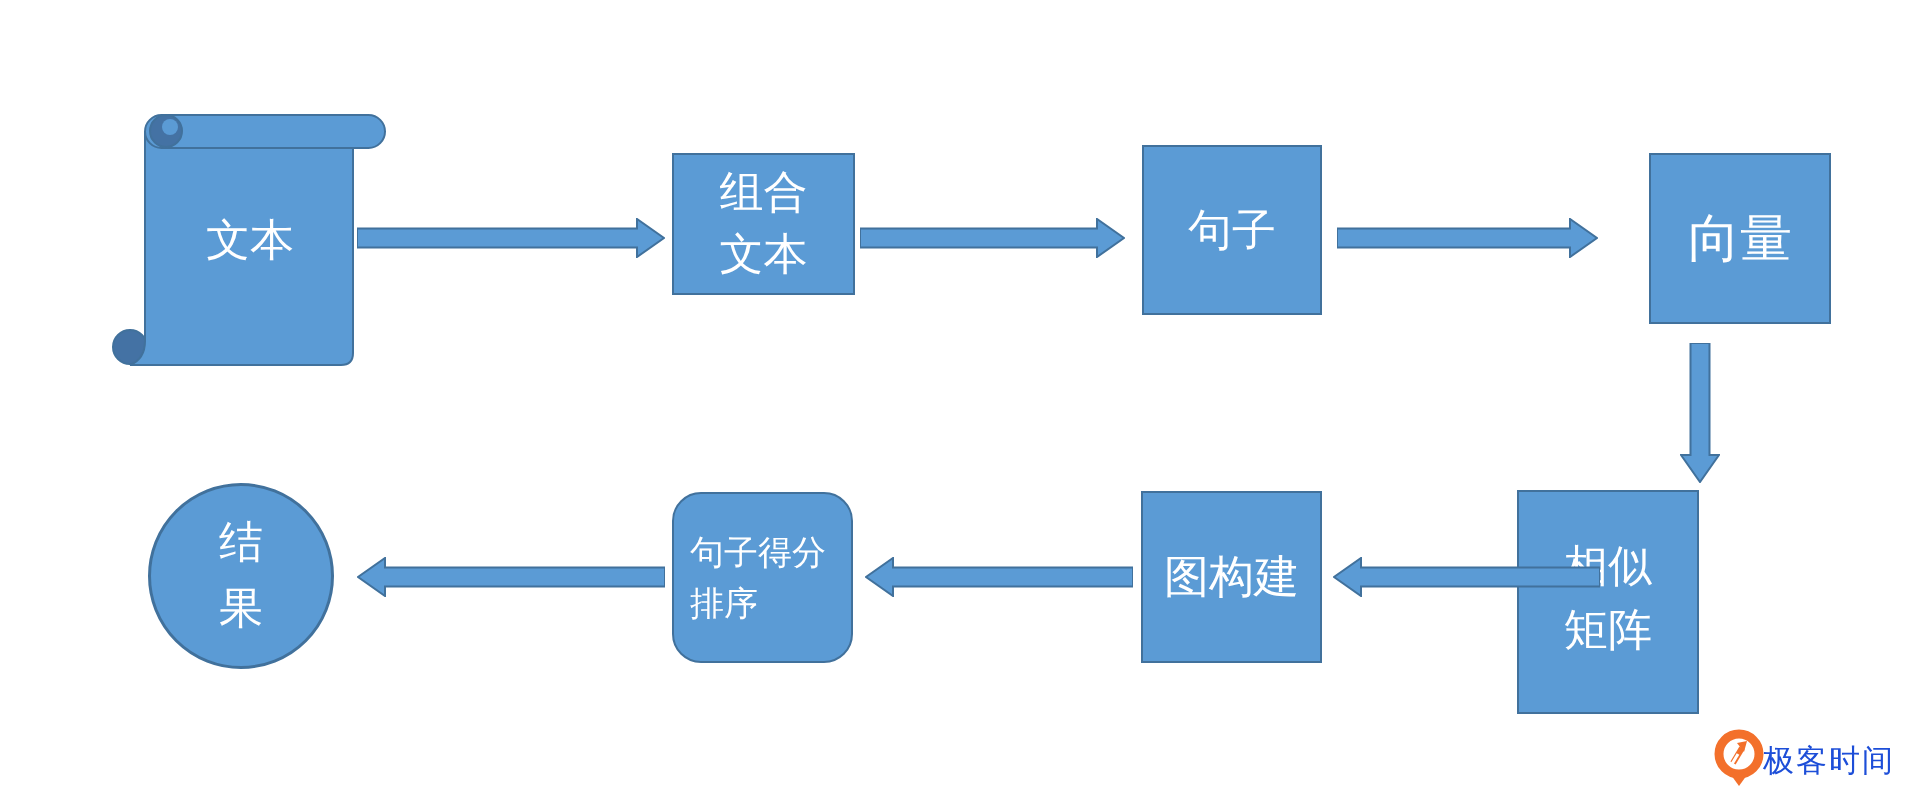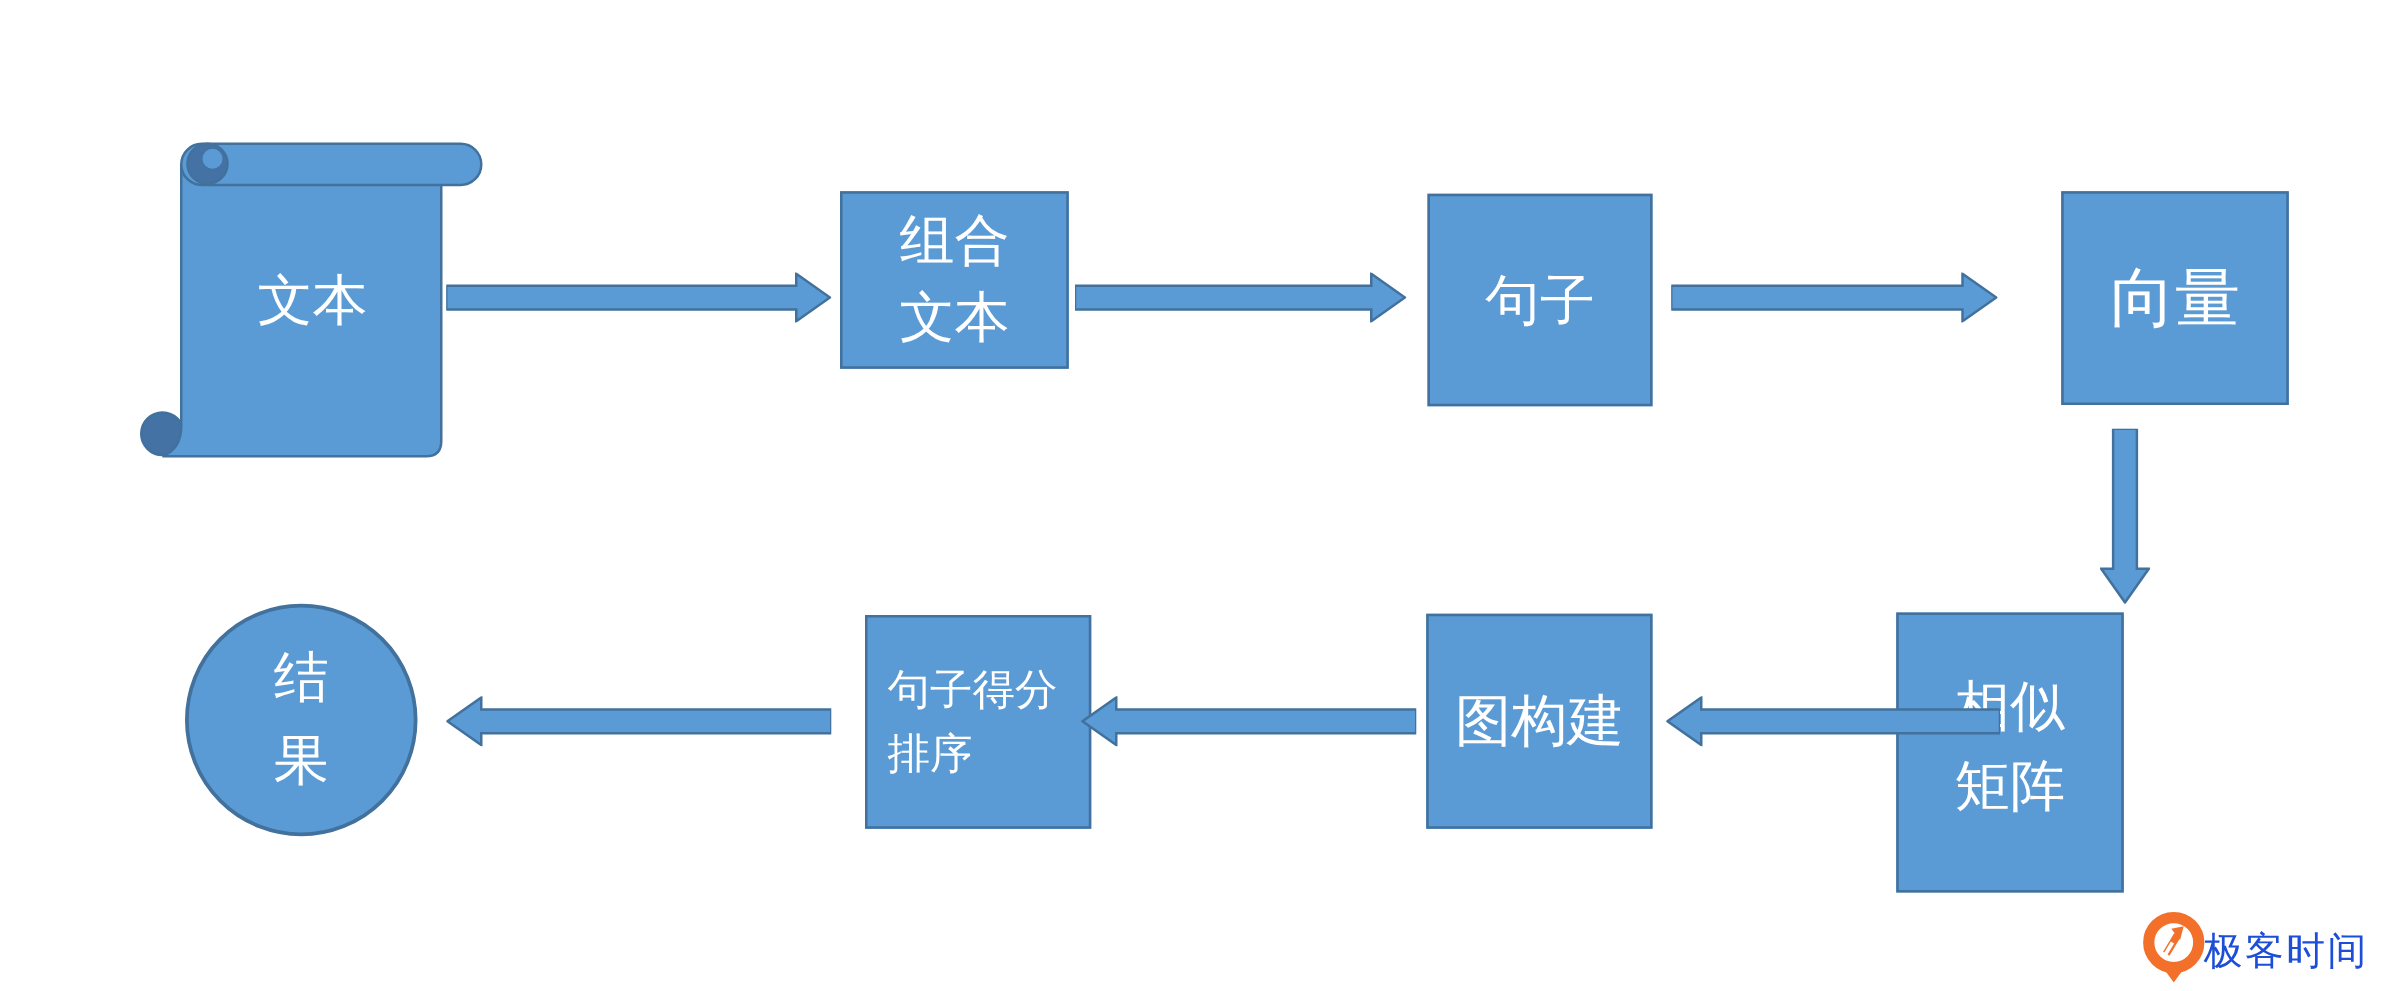--- a/index.html
+++ b/index.html
@@ -63,30 +63,30 @@
     <rect x="47" y="32" width="240" height="33" rx="16.5" fill="#5b9bd5" stroke="#41719c" stroke-width="2"></rect>
 
     <circle cx="68" cy="48" r="16" fill="#4472a4" stroke="#41719c" stroke-width="2"></circle>
     <circle cx="72" cy="44" r="8" fill="#5b9bd5"></circle>
   </svg>
   <div class="scroll-label serif" style="left:145px; top:165px; width:210px; height:150px; font-size:44px;">文本</div>
 
   <div class="node serif" style="left:672px; top:153px; width:183px; height:142px; font-size:44px; line-height:1.4;">组合
 文本</div>
 
-  <div class="node serif" style="left:1142px; top:155px; width:180px; height:170px; font-size:44px;">句子</div>
+  <div class="node serif" style="left:1142px; top:145px; width:180px; height:170px; font-size:44px;">句子</div>
 
   <div class="node serif" style="left:1609px; top:153px; width:182px; height:171px; font-size:52px;margin-left:40px;">向量</div>
 
   <div class="node serif" style="left:1517px; top:490px; width:182px; height:224px; font-size:44px; line-height:1.45;font-family:Liberation Mono, monospace;">相似
 矩阵</div>
 
   <div class="node sans" style="left:1141px; top:491px; width:181px; height:172px; font-size:45px;font-family:Liberation Mono, monospace;">图构建</div>
 
-  <div class="node sans left-text" style="left:692px; top:492px; width:181px; height:171px; font-size:34px; line-height:1.5;">句子得分
+  <div class="node sans left-text" style="left:672px; top:492px; width:181px; height:171px; font-size:34px; line-height:1.5;border-radius:29px;">句子得分
 排序</div>
 
   <div class="node circle serif" style="left:148px; top:483px; width:186px; height:186px; font-size:44px; line-height:1.5;">结
 果</div>
 
   <svg class="arrow" style="left:357px; top:218px;" width="308" height="40" viewBox="0 0 308 40">
     <polygon points="0,10.5 280,10.5 280,1 307,20 280,39 280,29.5 0,29.5" fill="#5b9bd5" stroke="#41719c" stroke-width="2"></polygon>
   </svg>
 
   <svg class="arrow" style="left:860px; top:218px;" width="265" height="40" viewBox="0 0 265 40">

